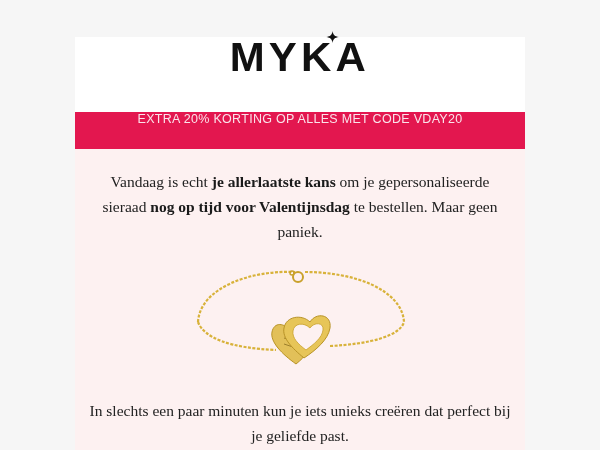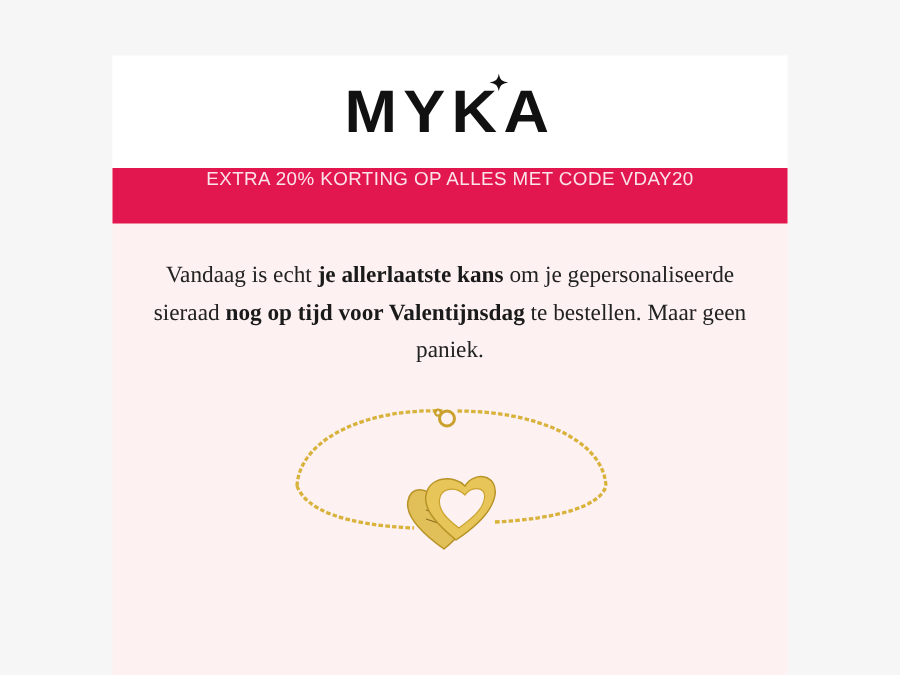--- a/index.html
+++ b/index.html
@@ -7,21 +7,21 @@
       width: 600px; height: 450px; overflow: hidden;
       background: #f6f6f6;
       font-family: "Liberation Serif", serif;
     }
     .card {
       position: absolute; left: 75px; top: 37px; width: 450px; height: 420px;
       background: #fdf1f1;
     }
     .header {
       height: 75px; background: #ffffff;
-      display: flex; align-items: center; justify-content: center;
+      display: flex; justify-content: center;
     }
     .logo {
       position: relative;
       font-family: "Liberation Sans", sans-serif;
       font-weight: 700; font-size: 40px; letter-spacing: 4px;
       color: #111111; line-height: 1;
       transform: scaleX(1.05);
     }
     .sparkle {
       position: absolute; left: 92px; top: -6px; width: 12px; height: 12px;
@@ -31,21 +31,21 @@
       display: flex; align-items: flex-start; justify-content: center;
       color: #fbe3ea;
       font-family: "Liberation Sans", sans-serif;
       font-size: 12.5px; letter-spacing: 0.3px;
     }
     .body {
       text-align: center; color: #222222;
       font-size: 15.5px; line-height: 25px;
       padding: 0 14px;
     }
-    .p1 { padding-top: 10px; margin: 12px; }
+    .p1 { padding-top: 20px; margin: 0; }
     .p1 b { font-weight: 700; color: #1a1a1a; }
     .product {
       display: block; margin: 16px auto 0 auto; width: 240px; height: 130px;
     }
     .p2 { margin: 8px 0 0 0; }
   </style>
 </head>
 <body>
 
 <div class="card">
@@ -76,15 +76,16 @@
       <circle cx="112" cy="13" r="2" fill="none" stroke="#c9a12c" stroke-width="1.5"></circle>
 
       <path d="M112 72 C104 62 94 62 92 72 C90 82 102 94 116 104 C126 96 132 88 130 80" fill="#e2c059" stroke="#b89327" stroke-width="1"></path>
       <path d="M104 78 L124 84" stroke="#8a6d1f" stroke-width="0.8"></path>
       <path d="M104 84 L122 90" stroke="#8a6d1f" stroke-width="0.8"></path>
 
       <path d="M130 62 C136 52 152 54 150 68 C148 80 136 90 124 98 C112 88 102 78 104 68 C106 56 122 54 130 62 Z" fill="#e7c558" stroke="#b89327" stroke-width="1"></path>
       <path d="M130 68 C134 62 144 62 143 70 C142 78 134 84 126 90 C118 84 112 78 113 71 C114 63 124 62 130 68 Z" fill="#fdf1f1" stroke="#c9a12c" stroke-width="0.8"></path>
     </svg>
 
+    <p class="p2">In slechts een paar minuten kun je iets unieks creëren dat perfect bij je geliefde past.</p>
 
   </div>
 </div>
 
 </body></html>

